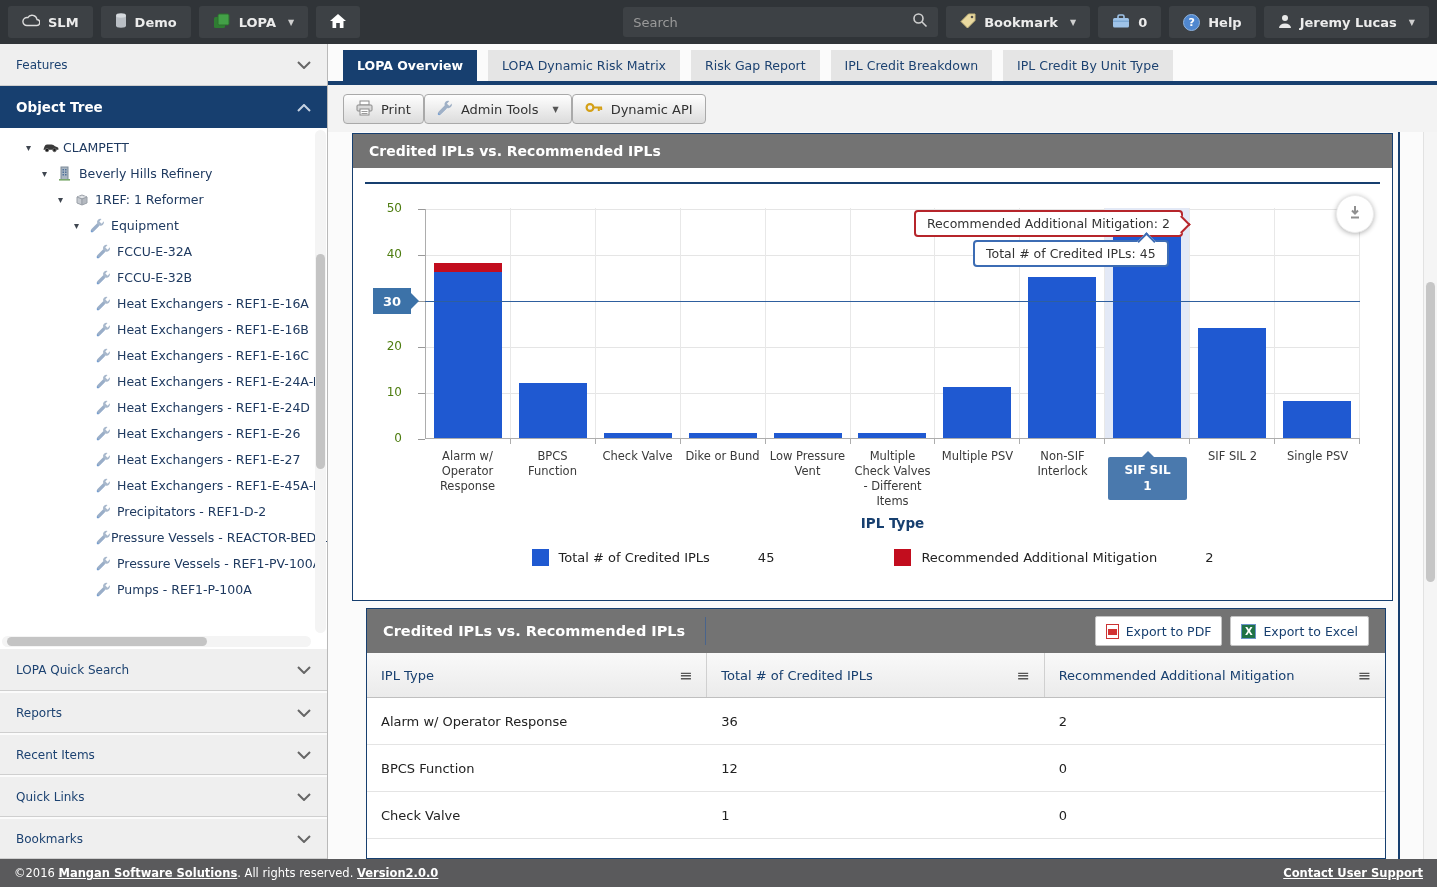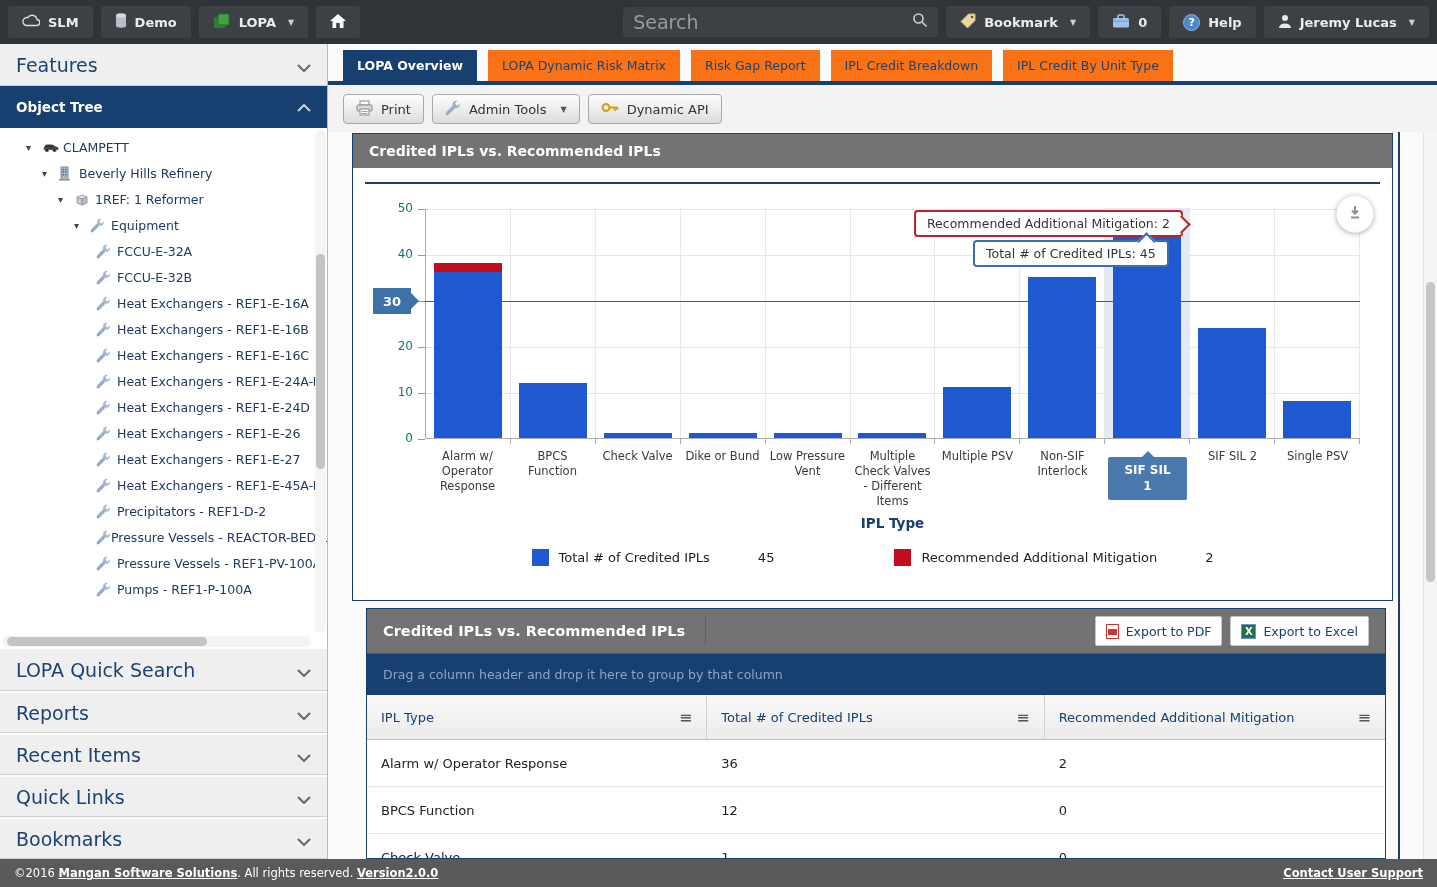--- a/index.html
+++ b/index.html
@@ -9,37 +9,37 @@
   
   .topbar { position:absolute; left:0; top:0; width:1437px; height:44px;
     background:#303438; display:flex; align-items:center; padding:0 8px; gap:8px; }
   .tb-btn { background:#3d4145; border-radius:3px; height:32px; display:flex;
     align-items:center; gap:8px; padding:0 14px; color:#ececec; font-size:13px;
     font-weight:bold; cursor:pointer; white-space:nowrap; }
   .tb-caret { color:#cfcfcf; font-size:8px; margin-left:4px; }
   .tb-search { margin-left:auto; width:315px; height:30px; background:#3d4145;
     border-radius:3px; display:flex; align-items:center; padding:0 10px; }
   .tb-search input { flex:1; background:transparent; border:none; outline:none;
-    color:#22c55e; font-size:19px; font-family:inherit; }
+    color:#22c55e; font-size:13px; font-family:inherit; }
   .tb-search input::placeholder { color:#9a9a9a; }
   .qicon { width:17px; height:17px; border-radius:50%; background:#4f87cf;
     border:1px solid #8fb3dd; color:#fff; font-size:11px; font-weight:bold;
     display:flex; align-items:center; justify-content:center; }
 
   
   .footer { position:absolute; left:0; bottom:0; width:1437px; height:28px;
     background:#5a5a5c; color:#fff; font-size:11.5px; display:flex;
     align-items:center; justify-content:space-between; padding:0 14px; z-index:50; }
   .footer b { text-decoration:underline; cursor:pointer; }
 
   
   .sidebar { position:absolute; left:0; top:44px; width:328px; bottom:28px;
     background:#fff; border-right:1px solid #b9b9b9; display:flex; flex-direction:column; }
   .acc { height:42px; min-height:42px; background:#efefef; border-bottom:1px solid #cfcfcf;
-    border-top:2px solid #fbfbfb; color:#1c4271; font-size:19px; display:flex;
+    border-top:2px solid #fbfbfb; color:#1c4271; font-size:12px; display:flex;
     align-items:center; padding:0 16px; cursor:pointer; }
   .acc:first-child { border-top:none; }
   .acc .sp { flex:1; }
   .ot-head { height:42px; min-height:42px; background:#173f6f; color:#fff;
     font-weight:bold; font-size:13.5px; display:flex; align-items:center;
     padding:0 16px; cursor:pointer; }
   .ot-head .sp { flex:1; }
   .tree-wrap { flex:1; position:relative; overflow:hidden; background:#fff; }
   .tree-items { padding-top:6px; }
   .tree-item { height:26px; display:flex; align-items:center; white-space:nowrap;
@@ -61,25 +61,25 @@
   .vthumb { position:absolute; left:1px; width:9px; top:124px; height:215px;
     background:#c4c4c4; border-radius:5px; }
   .hscroll { position:absolute; left:2px; right:16px; bottom:2px; height:11px;
     background:#f4f4f4; border-radius:6px; }
   .hthumb { position:absolute; top:1px; height:9px; left:5px; width:200px;
     background:#c4c4c4; border-radius:5px; }
 
   
   .main { position:absolute; left:328px; top:44px; right:0; bottom:28px; background:#fbfbfb; }
   .tabs-row { height:37px; display:flex; align-items:flex-end; gap:11px; padding-left:15px; }
-  .tab { height:31px; padding:0 14px; background:#f97316; color:#1c4271;
+  .tab { height:31px; padding:0 14px; background:#e5e5e5; color:#1c4271;
     font-size:12.5px; display:flex; align-items:center; cursor:pointer; white-space:nowrap; }
   .tab[data-active="true"] { background:#173f6f; color:#fff; font-weight:bold; }
   .tabs-underline { height:4px; background:#173f6f; }
-  .toolbar { height:47px; background:#f3f3f3; display:flex; gap:8px;
+  .toolbar { height:47px; background:#f3f3f3; display:flex; gap:0;
     padding:9px 0 0 15px; align-items:flex-start; }
   .t-btn { height:30px; padding:0 12px; border:1px solid #a9a9a9; border-radius:4px;
     background:linear-gradient(#fefefe,#dcdcdc); color:#333; font-size:13px;
     display:flex; align-items:center; gap:8px; cursor:pointer; }
   .t-caret { font-size:8px; color:#555; margin-left:6px; }
 
   .content { position:absolute; top:88px; left:0; right:0; bottom:0; overflow:hidden; }
   .outer-border { position:absolute; right:37px; top:0; bottom:0; width:2px; background:#173f6f; }
   .c-scroll { position:absolute; right:0; top:0; bottom:0; width:14px;
     background:#f5f5f5; border-left:1px solid #e2e2e2; }
@@ -87,22 +87,22 @@
     background:#c6c6c6; border-radius:5px; }
 
   
   .panel { position:absolute; background:#fff; border:1px solid #173f6f; }
   .panel-chart { left:24px; top:1px; width:1041px; height:468px; }
   .panel-head { height:34px; background:#737373; color:#fff; font-weight:bold;
     font-size:14px; display:flex; align-items:center; padding:0 16px; }
   .panel-body { position:relative; height:434px; }
   .body-rule { position:absolute; left:12px; right:12px; top:14px;
     border-top:2px solid #173f6f; }
-  .yaxis .ylab { position:absolute; left:12px; width:48px; text-align:right;
-    font-size:12px; color:#0f766e; }
+  .yaxis .ylab { position:absolute; left:1px; width:48px; text-align:right;
+    font-size:12px; color:#4d7c0f; }
   .yaxis .ytick { position:absolute; left:65px; width:7px; height:1px; background:#999; }
   .plot { position:absolute; left:72px; top:41px; width:935px; height:230px;
     border-left:1px solid #adadad; border-bottom:1px solid #adadad;
     display:flex; align-items:flex-end; }
   .grid { position:absolute; left:0; right:0; height:1px; background:#e5e5e5; }
   .col { width:85px; height:230px; position:relative; border-right:1px solid #e8e8e8;
     display:flex; flex-direction:column; justify-content:flex-end; align-items:center;
     cursor:pointer; }
   .col::after { content:''; position:absolute; bottom:-6px; right:-1px; width:1px;
     height:5px; background:#adadad; }
@@ -691,23 +691,20 @@
           <span class="exp-btn">
             <span class="pdf-ic"></span>
             <span>Export to PDF</span>
           </span>
           <span class="exp-btn">
             <span class="xls-ic">X</span>
             <span>Export to Excel</span>
           </span>
         </span>
       </div>
-      <div class="group-bar">
-        <span>Drag a column header and drop it here to group by that column</span>
-      </div>
       <div class="grid-head">
           <div class="gcell">
           <span>IPL Type</span>
           <span class="gmenu">≡</span>
         </div>
           <div class="gcell">
           <span>Total # of Credited IPLs</span>
           <span class="gmenu">≡</span>
         </div>
           <div class="gcell">

